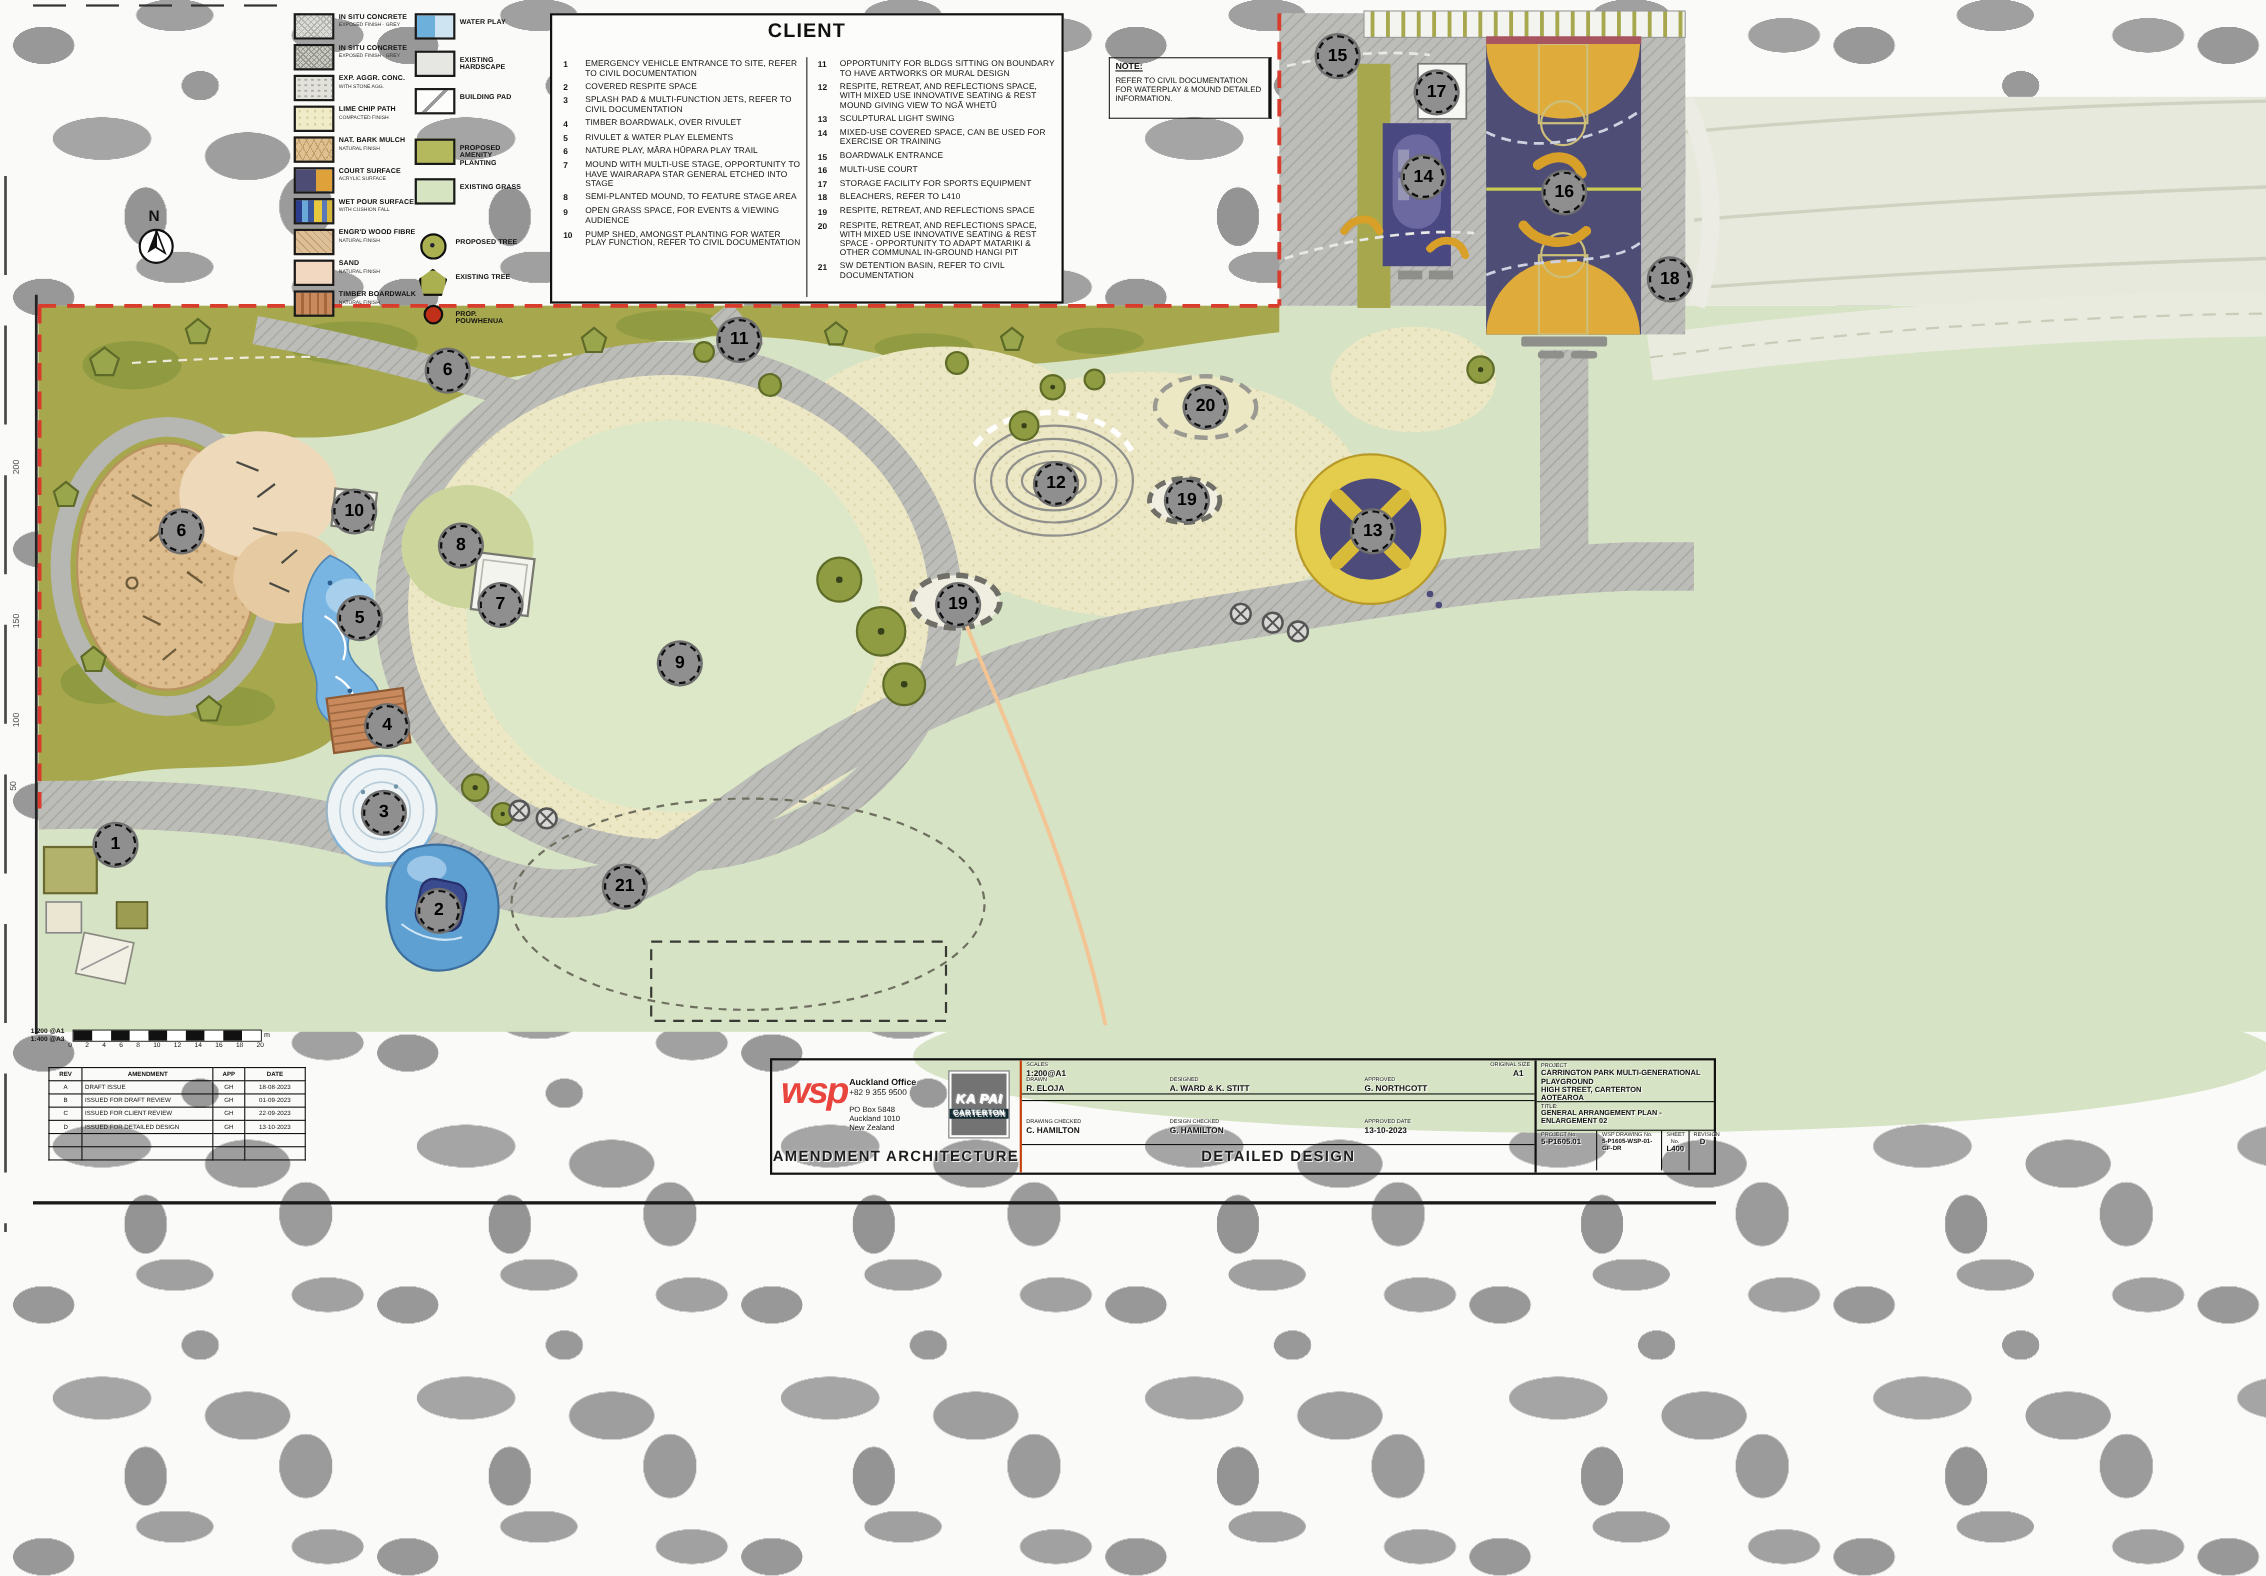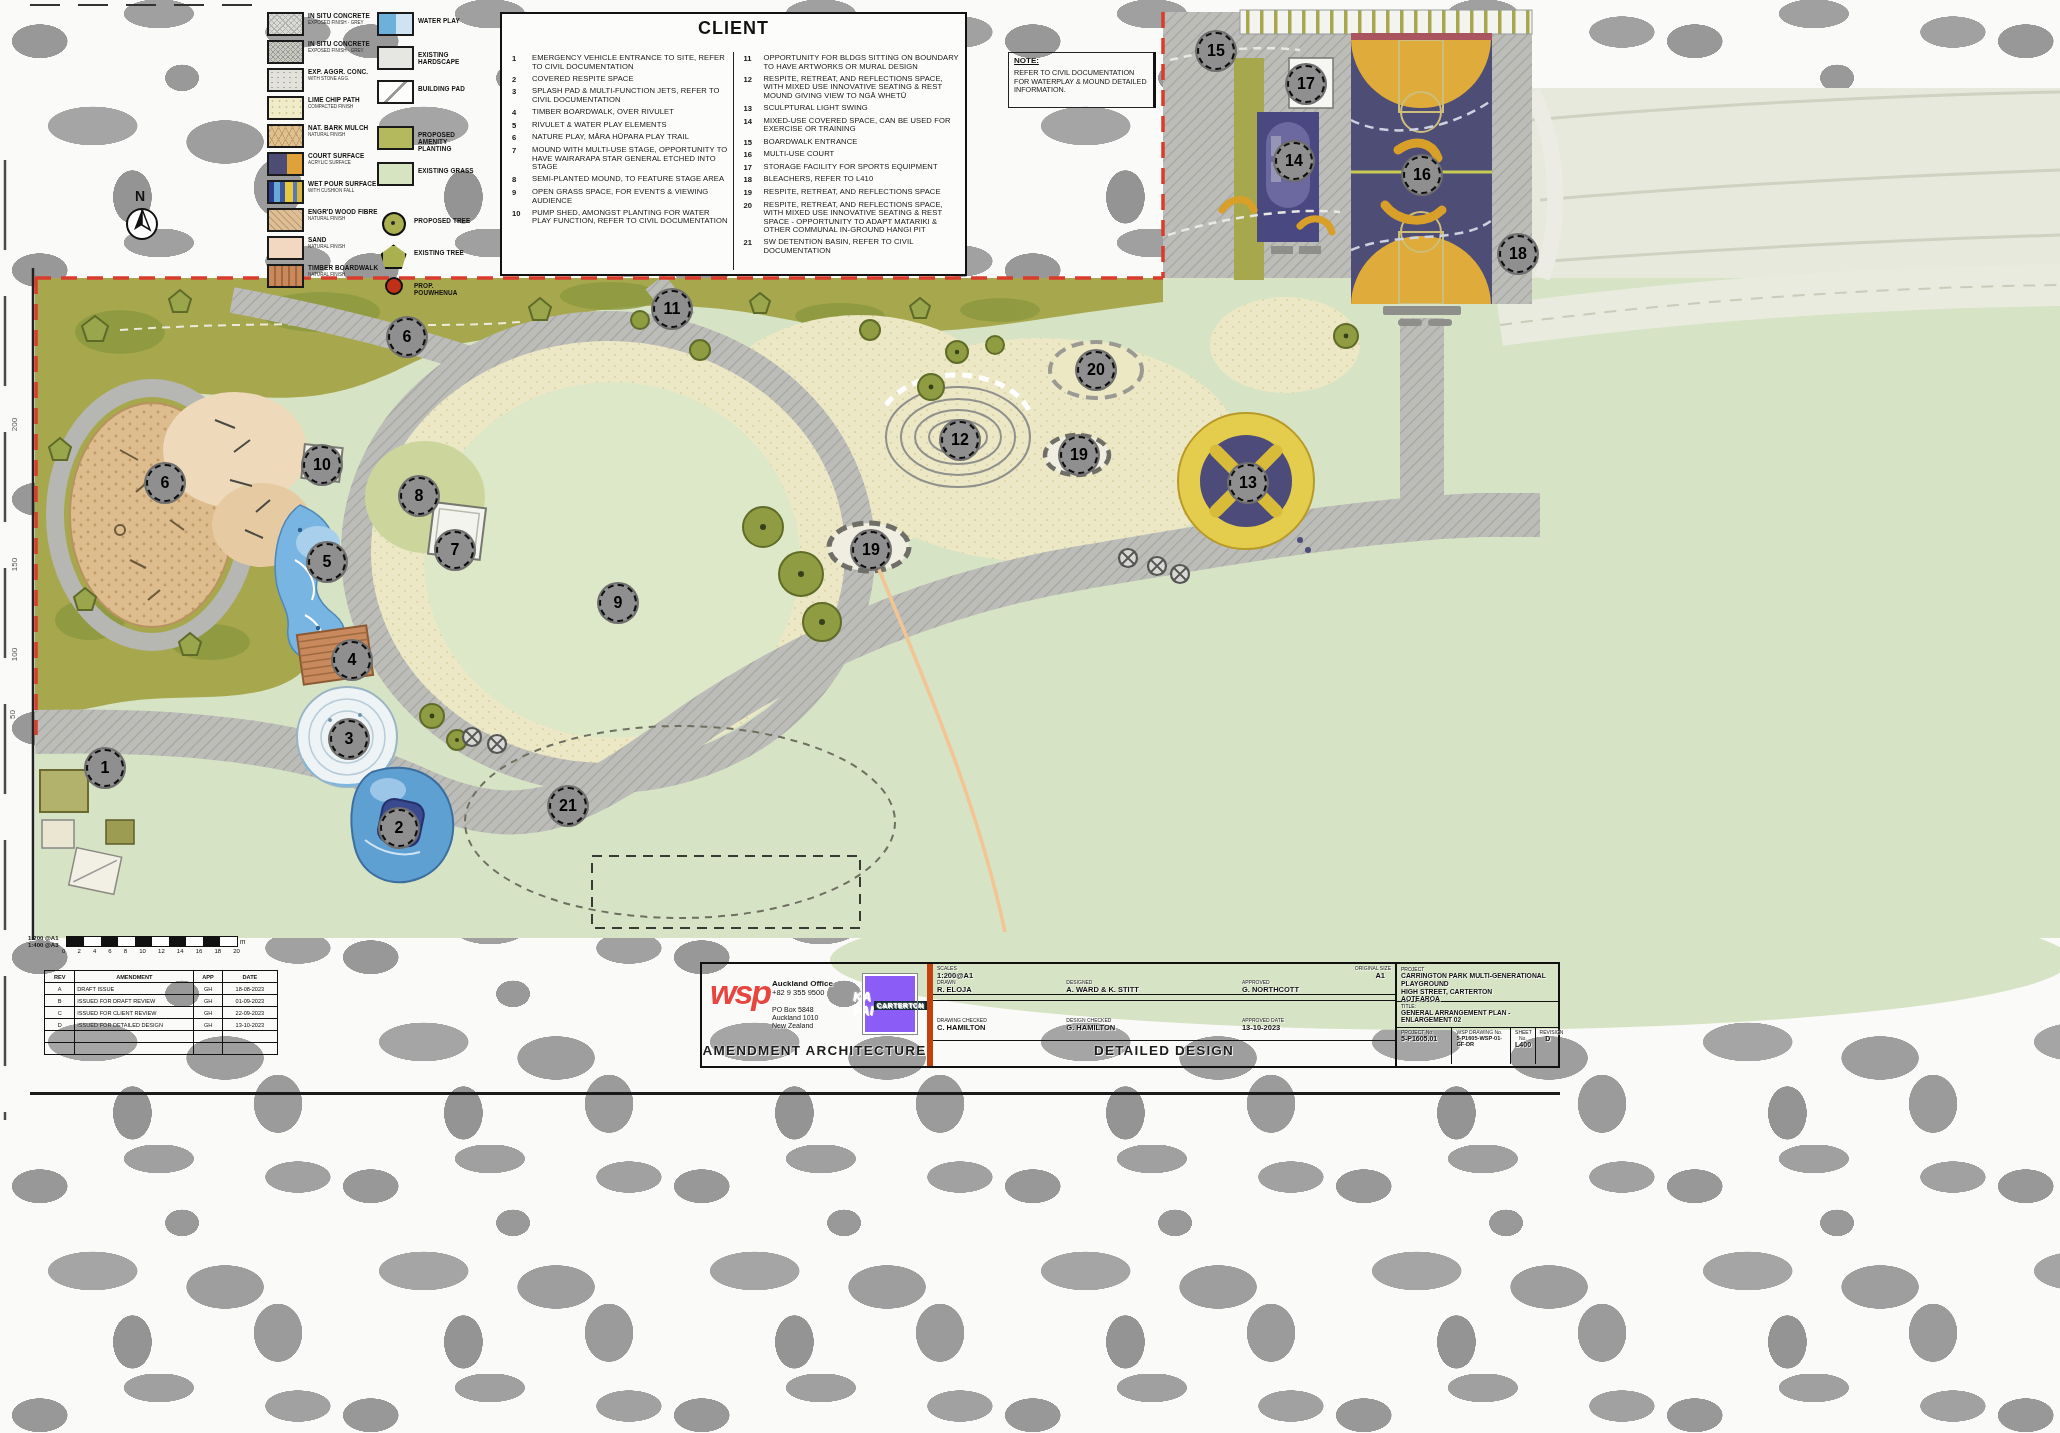--- a/index.html
+++ b/index.html
@@ -94,29 +94,29 @@
   #revtable th{font-weight:bold;text-align:center;}
   #revtable td:nth-child(1){width:26px;text-align:center;}
   #revtable td:nth-child(2){width:118px;}
   #revtable td:nth-child(3){width:24px;text-align:center;}
   #revtable td:nth-child(4){width:52px;text-align:center;}
   
   #titleblock{left:700px;top:962px;width:860px;height:106px;border:2.5px solid #111;
     box-sizing:border-box;text-shadow:0 0 2px #fff,1px 1px 0 rgba(255,255,255,.8);}
   .tbsec{position:absolute;top:0;bottom:0;box-sizing:border-box;}
   #tb1{left:0;width:225px;}
-  #tb2{left:225px;width:470px;border-left:6px solid #c2410c;border-right:2px solid #111;}
+  #tb2{left:225px;width:470px;border-left:2px solid #c2410c;border-right:2px solid #111;}
   #tb3{left:695px;width:163px;}
   .wsp{position:absolute;left:8px;top:14px;font-size:34px;font-weight:bold;
        letter-spacing:-2px;color:#e8453e;line-height:28px;font-style:italic;}
   .office{position:absolute;left:70px;top:16px;font-size:7.5px;line-height:8.5px;}
   .office .b{font-weight:bold;font-size:8px;}
   .addr{position:absolute;left:70px;top:42px;font-size:7px;line-height:8px;}
-  .kapai{position:absolute;right:10px;top:10px;width:50px;height:56px;background:#8b5cf6;
-     display:flex;flex-direction:row;align-items:center;justify-content:center;border:2px solid #fff;outline:1px solid #888;}
+  .kapai{position:absolute;right:10px;top:10px;width:50px;height:56px;background:#737373;
+     display:flex;flex-direction:column;align-items:center;justify-content:center;border:2px solid #fff;outline:1px solid #888;}
   .kapai .l1{color:#fff;font-weight:bold;font-size:12px;font-style:italic;letter-spacing:.5px;}
   .kapai .l2{color:#fff;font-weight:bold;font-size:7px;background:#0f272e;padding:1px 3px;margin-top:2px;letter-spacing:.4px;}
   .bigname{position:absolute;left:0;right:0;bottom:8px;text-align:center;
      font-size:13.5px;letter-spacing:1.2px;color:#1c1c1c;font-weight:bold;}
   .tbrow{position:absolute;left:0;right:0;border-bottom:1.5px solid #111;display:flex;}
   .cell{padding:1px 4px;box-sizing:border-box;}
   .cell .lb{font-size:5px;color:#222;}
   .cell .vl{font-size:7.5px;font-weight:bold;}
   .r1{top:0;height:30px;}
   .r2{top:14px;height:22px;}

